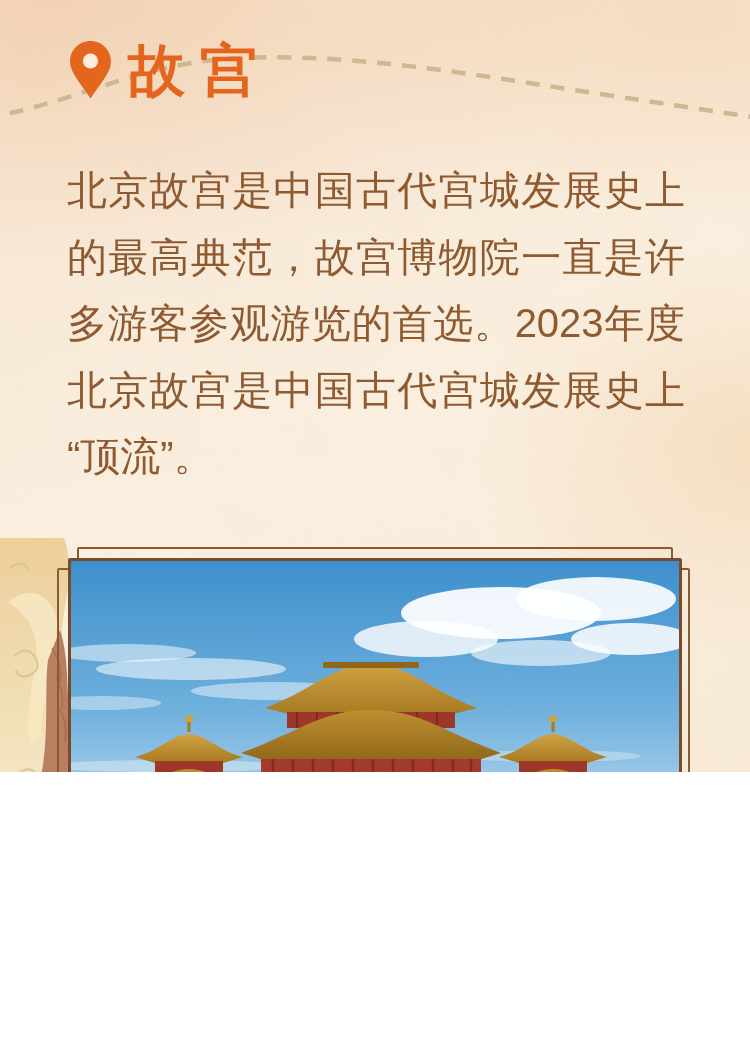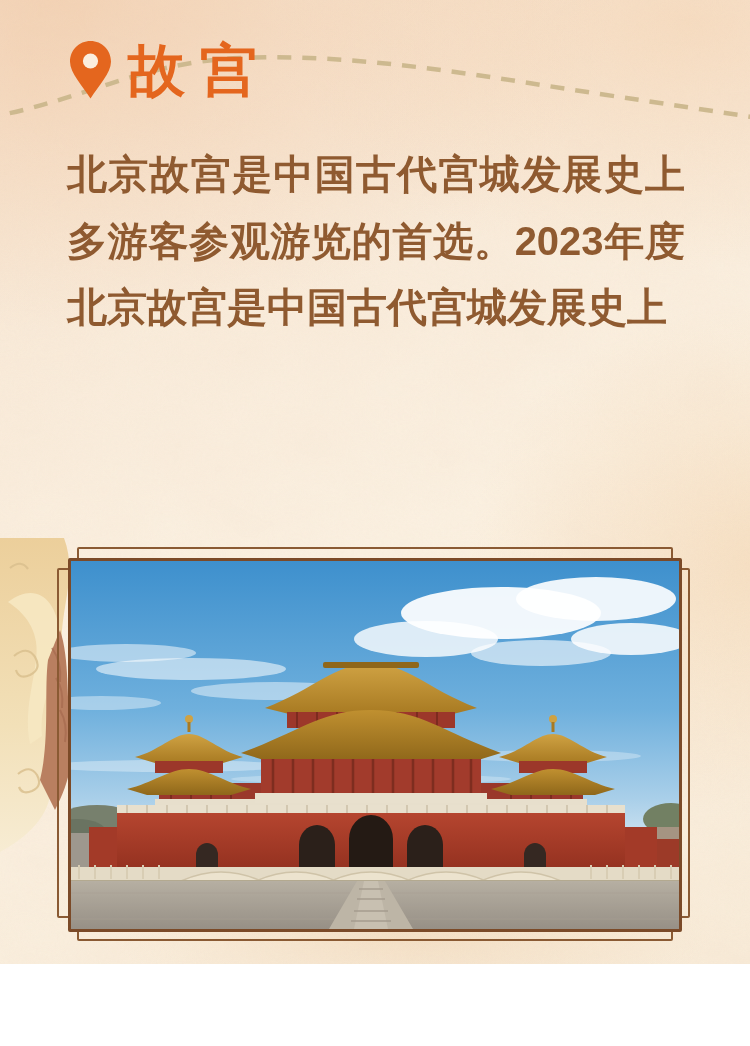--- a/index.html
+++ b/index.html
@@ -1,20 +1,20 @@
 <!DOCTYPE html>
 <html><head>
 <meta charset="utf-8">
 <style>
   * { margin: 0; padding: 0; box-sizing: border-box; }
   html,body { width: 750px; height: 1046px; }
   body { font-family: "Liberation Sans", "DejaVu Sans", sans-serif; }
 
   #card {
-    position: relative; width: 750px; height: 964px; overflow: hidden;
+    position: relative; width: 750px; height: 772px; overflow: hidden;
     background:
       radial-gradient(120% 55% at 8% 0%,   rgba(239,191,152,.55), rgba(239,191,152,0) 62%),
       radial-gradient(85% 40%  at 92% 2%,  rgba(243,204,166,.50), rgba(243,204,166,0) 65%),
       radial-gradient(55% 38%  at 101% 58%,rgba(236,182,120,.30), rgba(236,182,120,0) 70%),
       radial-gradient(50% 10%  at 55% 97%, rgba(233,196,152,.35), rgba(233,196,152,0) 80%),
       linear-gradient(160deg, #f6e4cf 0%, #f9ecdb 30%, #fbf2e3 55%, #f8ecd9 100%);
   }
 
   .texture { position: absolute; inset: 0; z-index: 0; pointer-events: none; }
 
@@ -24,22 +24,22 @@
   
   #dune { position: absolute; left: 0; top: 538px; z-index: 2; }
 
   
   #header { position: absolute; left: 70px; top: 40px; z-index: 3;
             display: flex; align-items: center; gap: 17px; }
   #title { font-size: 57px; font-weight: 700; color: #e4661e;
            letter-spacing: 15px; line-height: 1; padding-top: 2px; }
 
   
-  #para { position: absolute; left: 67px; top: 141px; width: 618px; z-index: 3;
-          color: #8f5a30; font-weight: 700; font-size: 40px; line-height: 66.5px; }
+  #para { position: absolute; left: 67px; top: 157px; width: 618px; z-index: 3;
+          color: #8f5a30; font-weight: 400; font-size: 40px; line-height: 66.5px; }
   .para-line { text-align: justify; text-align-last: justify; }
   .para-line:last-child { text-align-last: left; }
 
   
   .back-frame { position: absolute; border: 2px solid #8a5a33; border-radius: 2px;
                 background: transparent; z-index: 4; }
   #frame-top  { left: 77px; top: 547px; width: 596px; height: 394px; }
   #frame-side { left: 57px; top: 568px; width: 633px; height: 350px; }
   #photo { position: absolute; left: 68px; top: 558px; width: 614px; height: 374px;
            border: 3px solid #7b4a28; border-radius: 2px; z-index: 5;
@@ -94,22 +94,24 @@
   <div id="header">
     <svg width="41" height="58" viewBox="0 0 41 58">
       <path d="M20.5,0 C32,0 41,9 41,20.8 C41,32 28.5,45 20.5,57.5 C12.5,45 0,32 0,20.8 C0,9 9,0 20.5,0 Z" fill="#e4661e"></path>
       <circle cx="20.5" cy="20" r="7.6" fill="#fbeede"></circle>
     </svg>
     <div id="title">故宫</div>
   </div>
 
   <div id="para">
     <div class="para-line">北京故宫是中国古代宫城发展史上</div>
+    <div class="para-line">的最高典范，故宫博物院一直是许</div>
     <div class="para-line">多游客参观游览的首选。2023年度</div>
     <div class="para-line">北京故宫是中国古代宫城发展史上</div>
+    <div class="para-line">“顶流”。</div>
   </div>
 
   <div class="back-frame" id="frame-top"></div>
   <div class="back-frame" id="frame-side"></div>
 
   <div id="photo">
     <svg width="608" height="368" viewBox="0 0 608 368">
       <defs>
         <linearGradient id="skyG" x1="0" y1="0" x2="0" y2="1">
           <stop offset="0" stop-color="#3e90cd"></stop>

